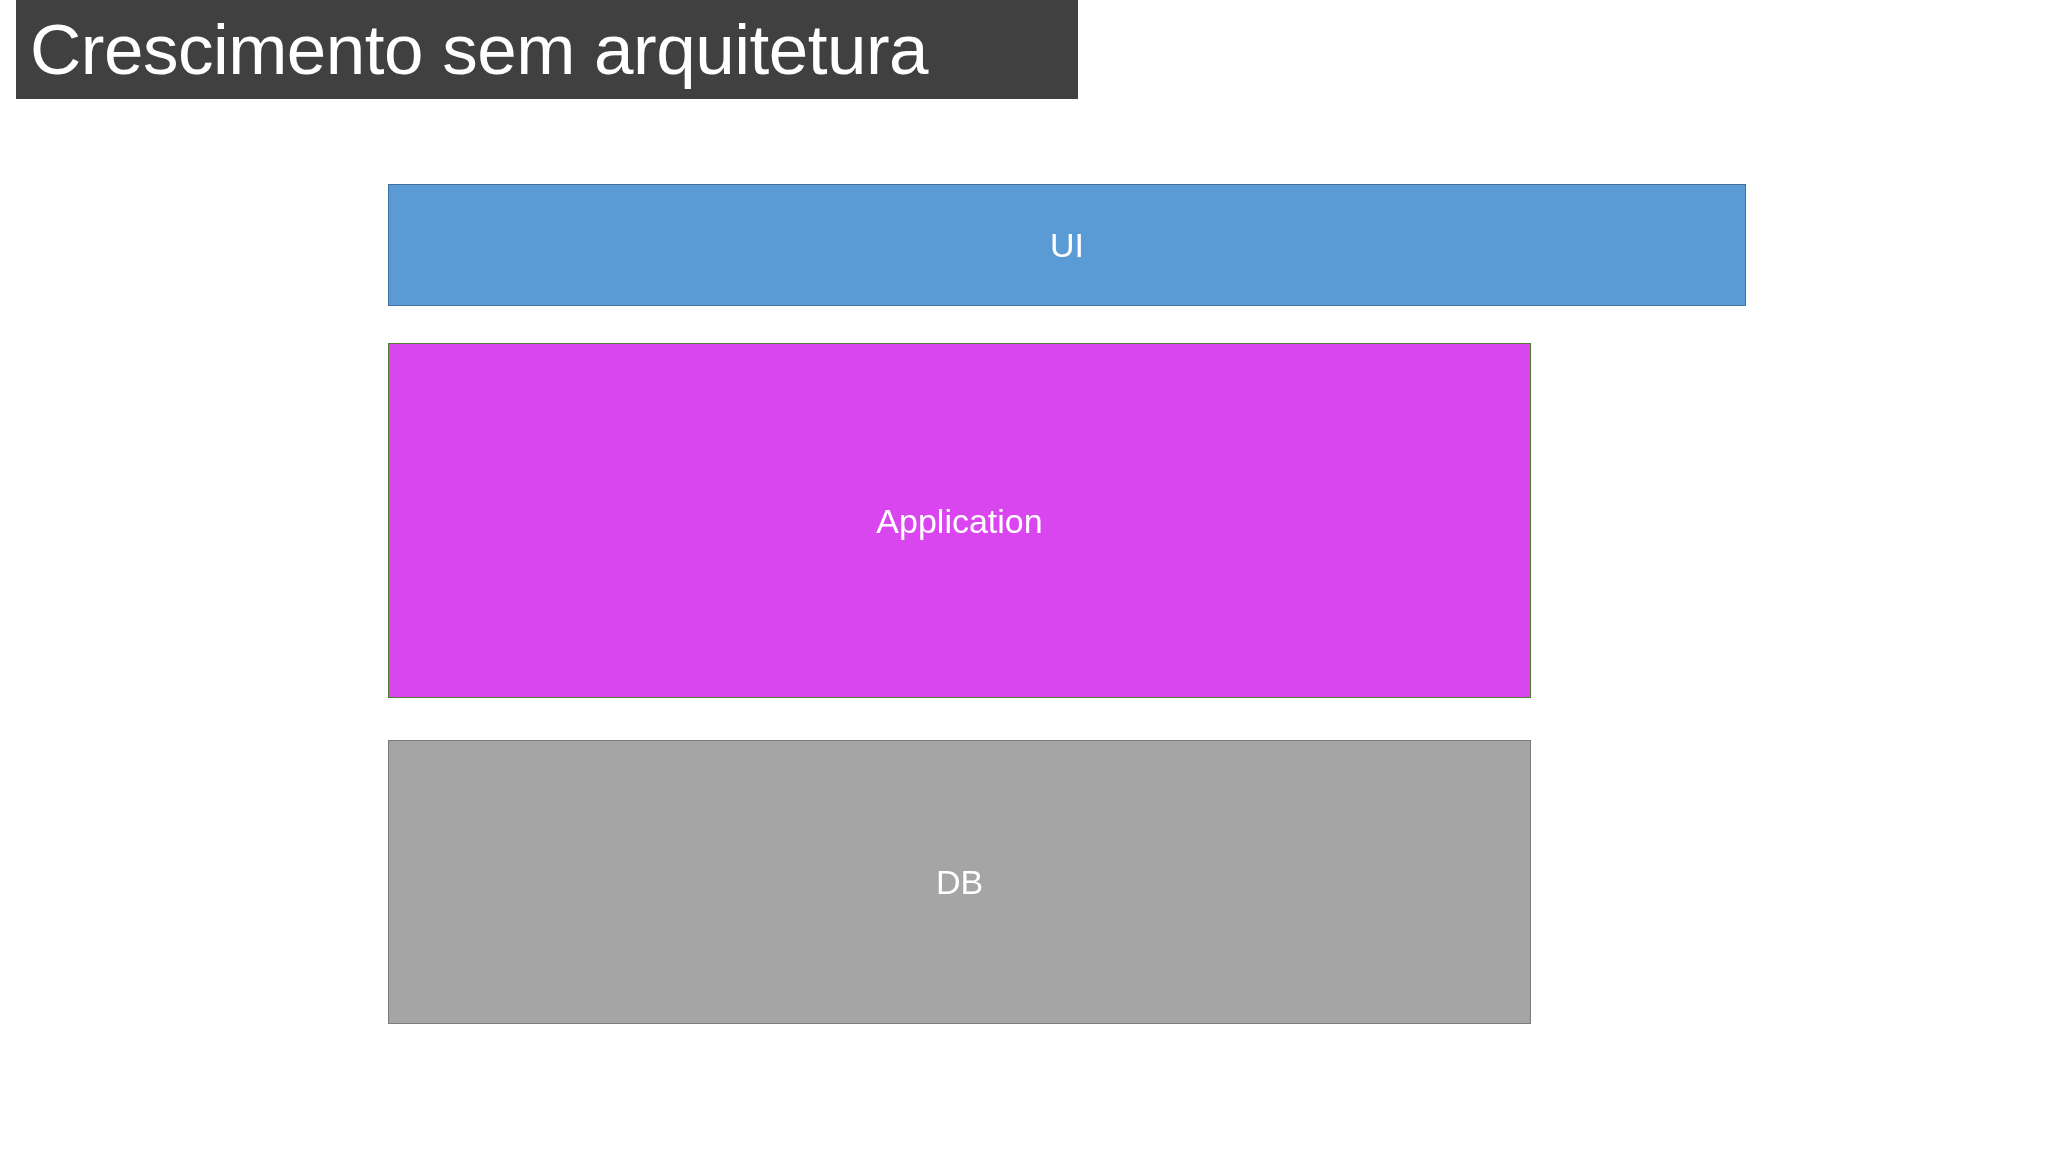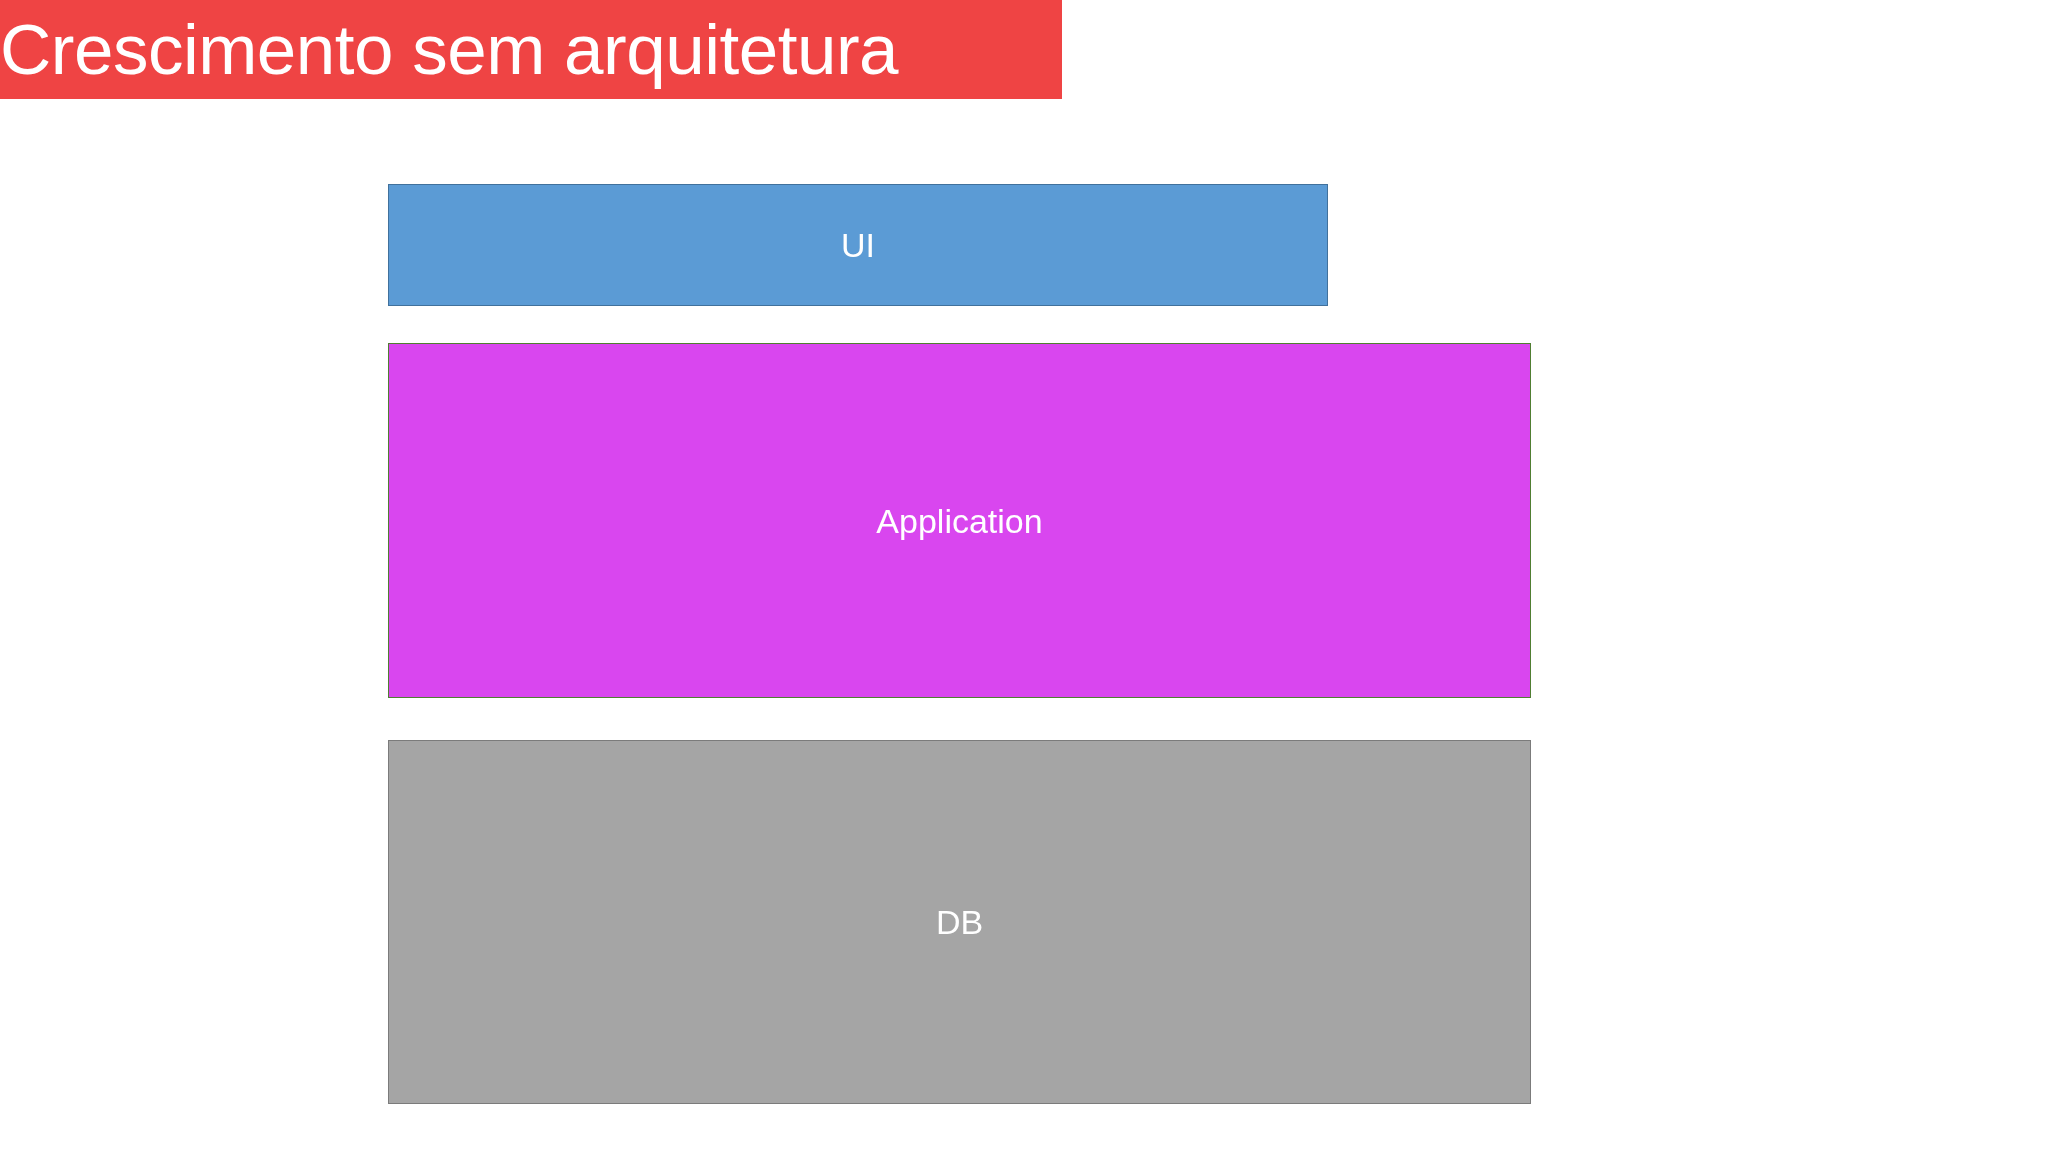--- a/index.html
+++ b/index.html
@@ -22,28 +22,29 @@
     left: 0;
     top: 0;
     width: 2048px;
     height: 1152px;
     background: #ffffff;
   }
 
   
   #title-band {
     position: absolute;
-    left: 0px;
+    left: 16px;
     top: 0px;
     width: 1062px;
     height: 99px;
-    background: #ef4444;
+    background: #404040;
     display: flex;
     align-items: center;
     box-sizing: border-box;
+    padding-left: 14px;
   }
   #title-text {
     color: #ffffff;
     font-family: "Liberation Sans", sans-serif;
     font-size: 71px;
     font-weight: 400;
     line-height: 1;
     letter-spacing: -0.5px;
     white-space: nowrap;
   }
@@ -63,38 +64,38 @@
     font-size: 34px;
     font-weight: 400;
     line-height: 1;
     text-align: center;
     white-space: nowrap;
   }
 
   #layer-ui {
     left: 388px;
     top: 184px;
-    width: 940px;
+    width: 1358px;
     height: 122px;
     background: #5B9BD5;
     border-color: #41719C;
   }
   #layer-application {
     left: 388px;
     top: 343px;
     width: 1143px;
     height: 355px;
     background: #d946ef;
     border-color: #507E32;
   }
   #layer-db {
     left: 388px;
     top: 740px;
     width: 1143px;
-    height: 364px;
+    height: 284px;
     background: #A5A5A5;
     border-color: #7B7B7B;
   }
 </style>
 </head>
 <body>
 
 <div id="slide">
 
   <div id="title-band">

